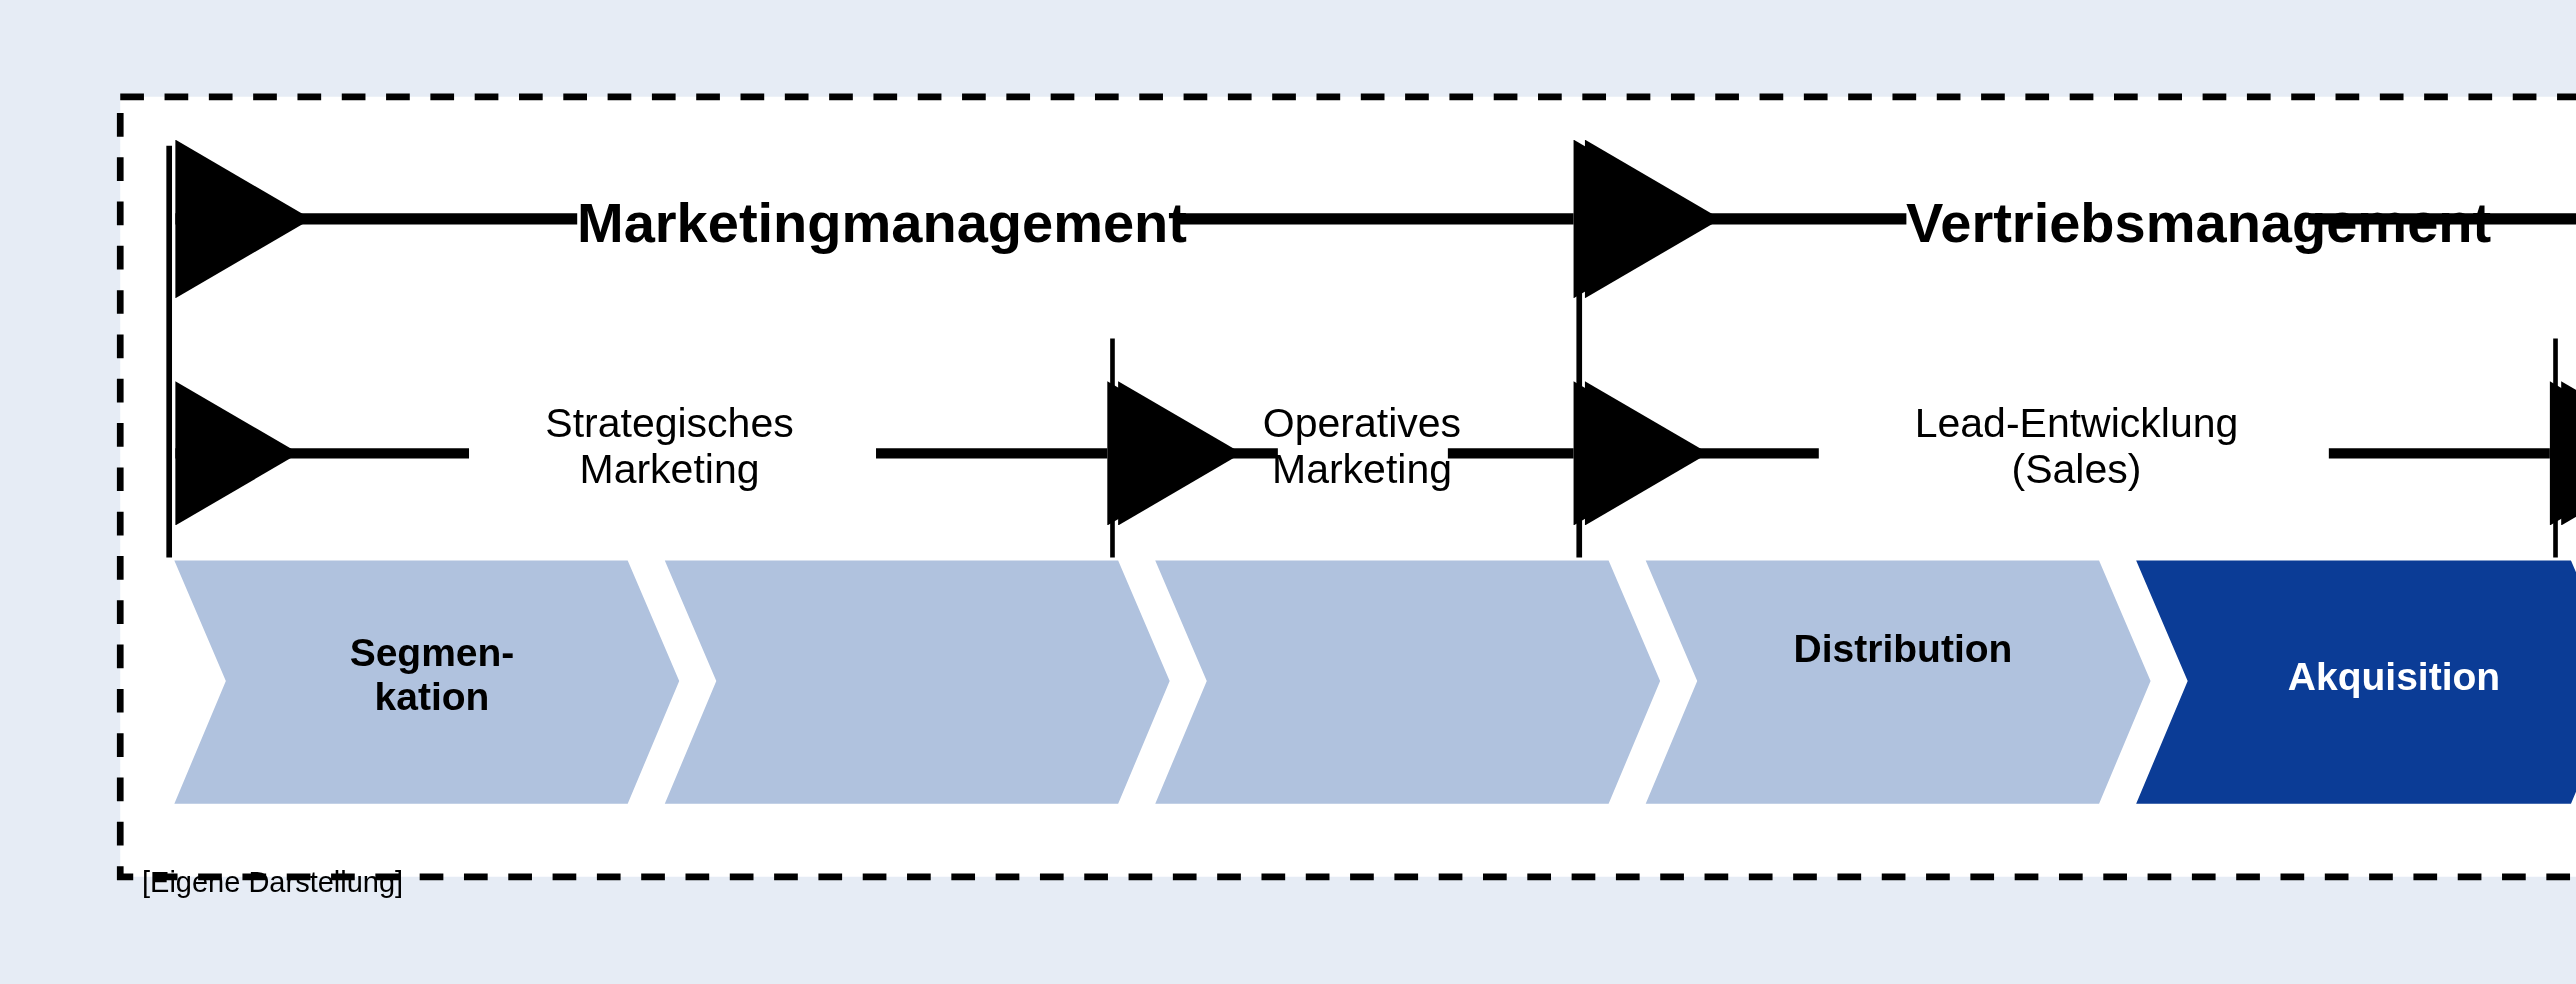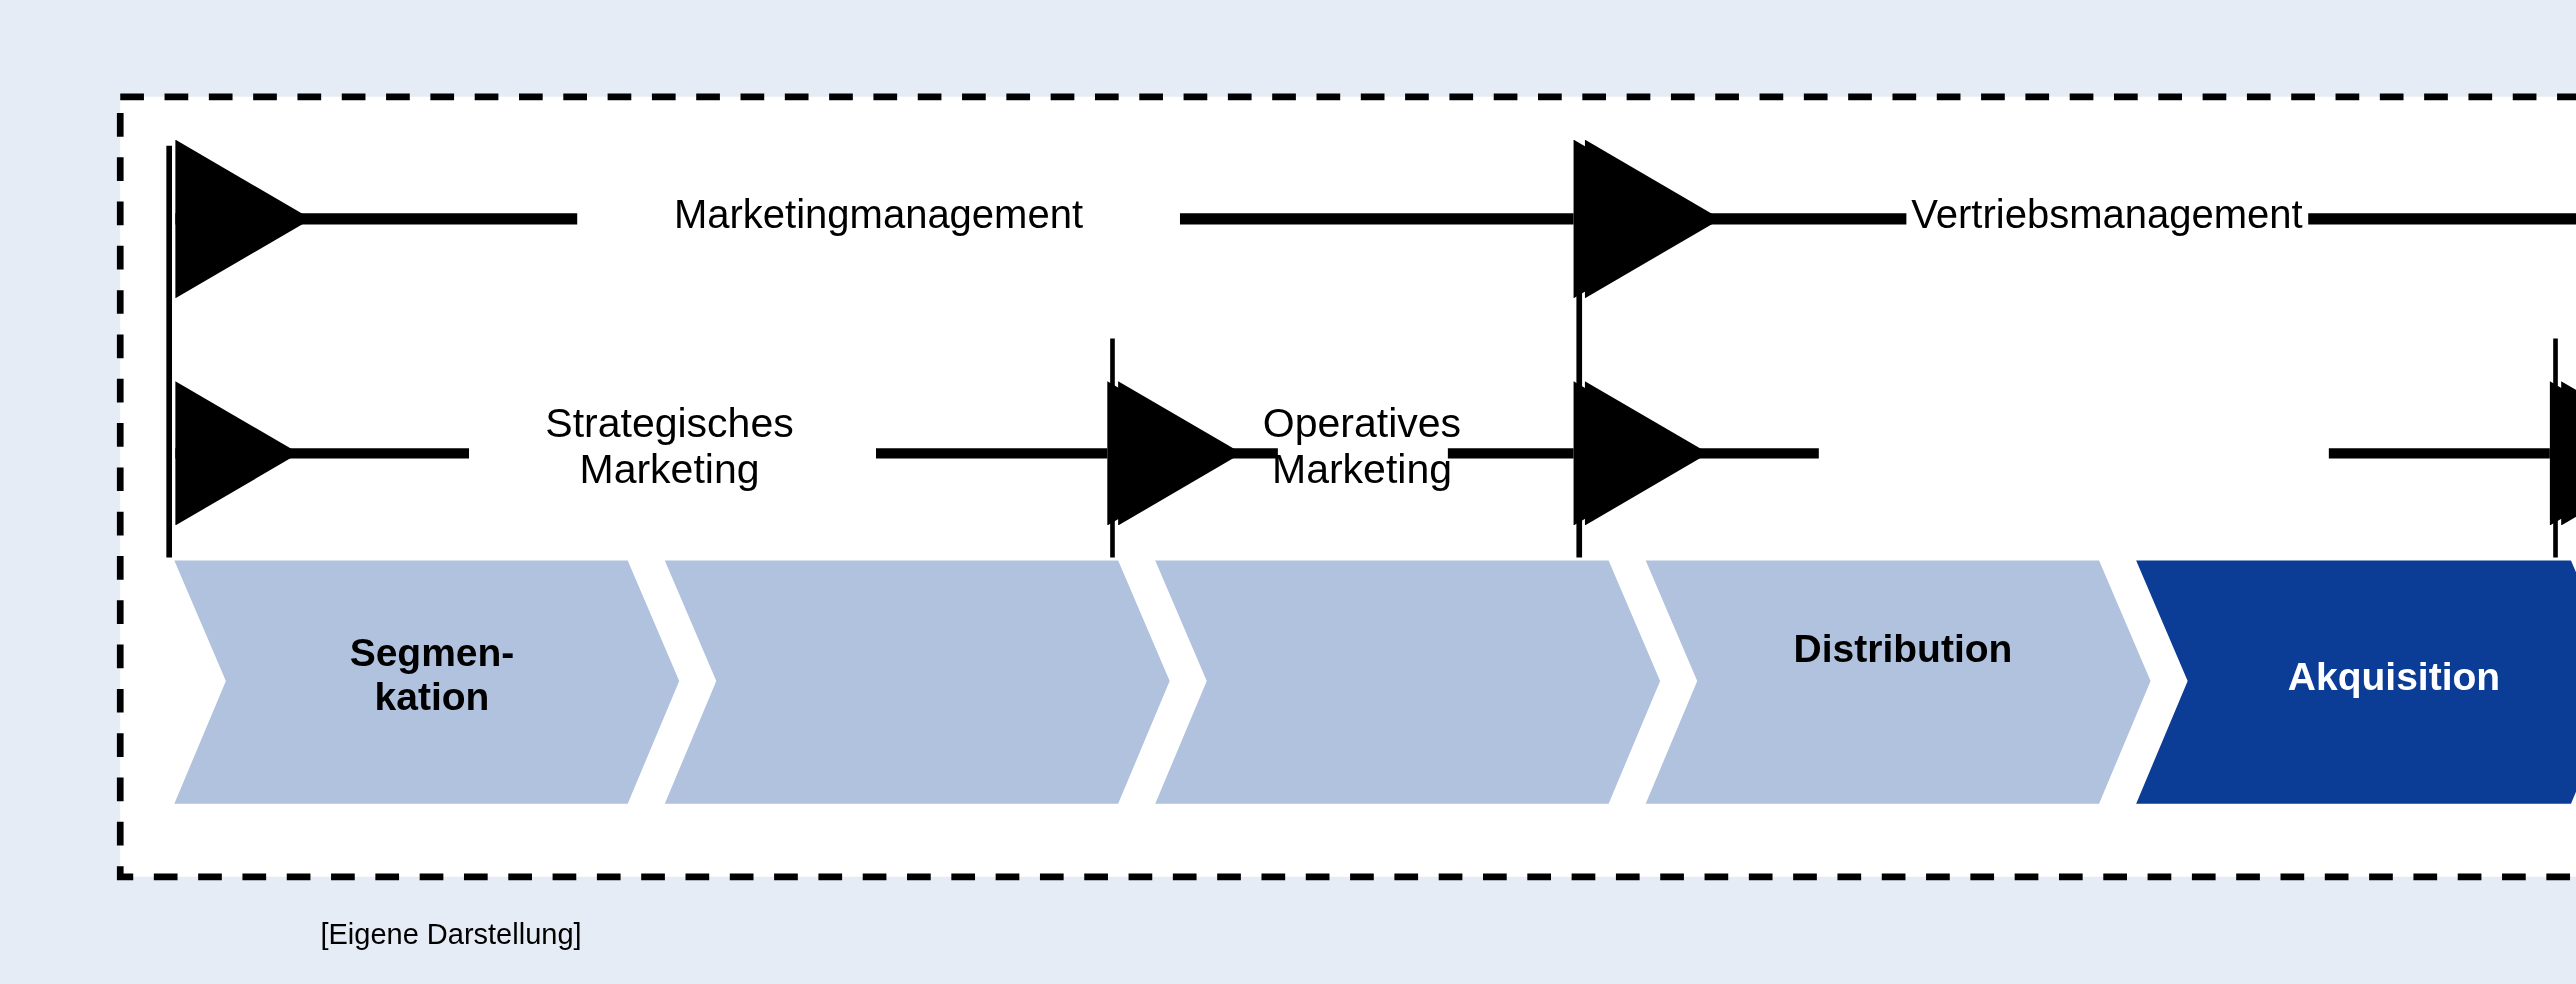--- a/index.html
+++ b/index.html
@@ -8,21 +8,21 @@
     background:#e6ecf5;
     font-family:"Liberation Sans", sans-serif;
     overflow:hidden;
     position:relative;
   }
   #stage{position:absolute;left:0;top:0;width:3193px;height:984px;}
   #svg{position:absolute;left:0;top:0;}
 
   .txt{position:absolute;color:#000;white-space:pre;text-align:center;line-height:1.12;}
 
-  .hdr{font-weight:normal;font-size:40px;}
+  .hdr{font-weight:bold;font-size:56px;}
   .sub{font-weight:normal;font-size:41px;margin-top:40px;}
   .chev-label{font-weight:bold;font-size:39px;}
   .chev-label.dark{color:#ffffff;}
   .footer{font-size:29px;font-weight:normal;}
 </style>
 </head>
 <body>
 
 <div id="stage">
 
@@ -86,22 +86,24 @@
     </g>
   </svg>
 
   <div class="txt hdr" style="left:577px;top:192px;width:603px;">Marketingmanagement</div>
   <div class="txt hdr" style="left:1906px;top:192px;width:402px;">Vertriebsmanagement</div>
 
   <div class="txt sub" style="left:453px;top:361px;width:433px;">Strategisches
 Marketing</div>
   <div class="txt sub" style="left:1236px;top:361px;width:252px;">Operatives
 Marketing</div>
+  <div class="txt sub" style="left:1819px;top:361px;width:515px;">Lead-Entwicklung
+(Sales)</div>
 
   <div class="txt chev-label" style="left:226px;top:631px;width:412px;">Segmen-
 kation</div>
   <div class="txt chev-label" style="left:1697px;top:627px;width:412px;">Distribution</div>
   <div class="txt chev-label dark" style="left:2188px;top:655px;width:412px;">Akquisition</div>
 
-  <div class="txt footer" style="left:142px;top:918px;width:618px;text-align:center;">[Eigene Darstellung]</div>
+  <div class="txt footer" style="left:142px;top:866px;width:618px;text-align:left;">[Eigene Darstellung]</div>
 
 </div>
 
 
 </body></html>

